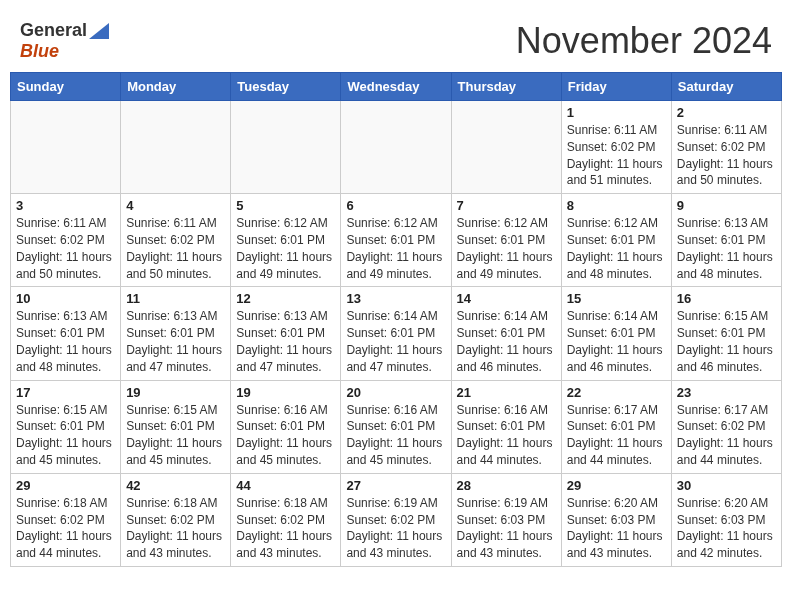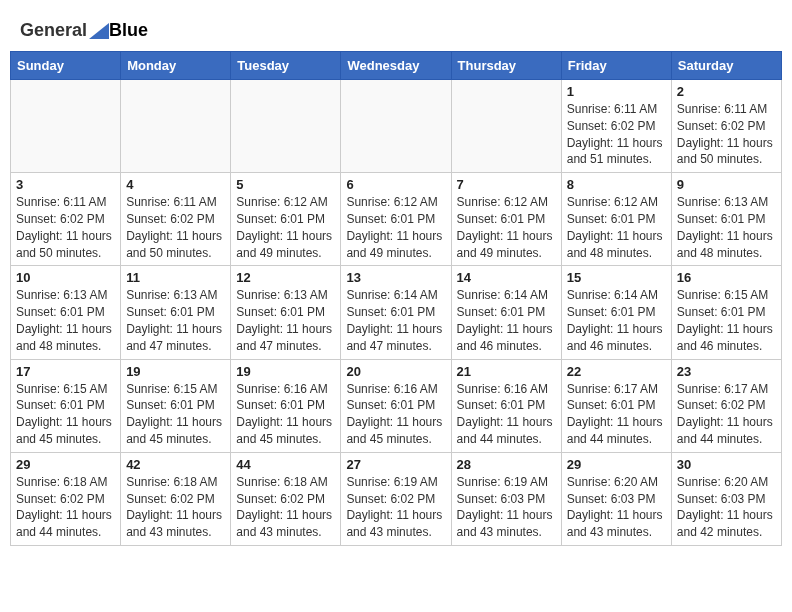--- a/index.html
+++ b/index.html
@@ -11,36 +11,37 @@
       padding: 10px;
     }
     .header {
       display: flex;
       justify-content: space-between;
       align-items: flex-start;
       padding: 10px 10px 5px 10px;
     }
     .logo {
       display: flex;
-      flex-direction: row;
+      flex-direction: column;
       align-items: flex-start;
     }
     .logo-text {
       display: flex;
       align-items: center;
     }
     .logo-general {
       font-size: 18px;
       font-weight: bold;
       color: #333;
     }
     .logo-blue {
       font-size: 18px;
       font-weight: bold;
-      color: #000000;
+      color: #c2410c;
+      font-style: italic;
     }
     .logo-icon {
       width: 20px;
       height: 16px;
       margin-left: 2px;
     }
     .title-area {
       text-align: right;
     }
     .month-title {
@@ -108,20 +109,21 @@
       <span class="logo-general">General</span>
       <svg class="logo-icon" viewBox="0 0 20 16" xmlns="http://www.w3.org/2000/svg">
         <polygon points="0,16 20,0 20,16" fill="#3a6bbf"></polygon>
       </svg>
     </div>
     <div>
       <span class="logo-blue">Blue</span>
     </div>
   </div>
   <div class="title-area">
+    <div class="month-title">November 2024</div>
   </div>
 </div>
 
 <table class="calendar">
   <thead>
     <tr>
     <th>Sunday</th>
         <th>Monday</th>
         <th>Tuesday</th>
         <th>Wednesday</th>

